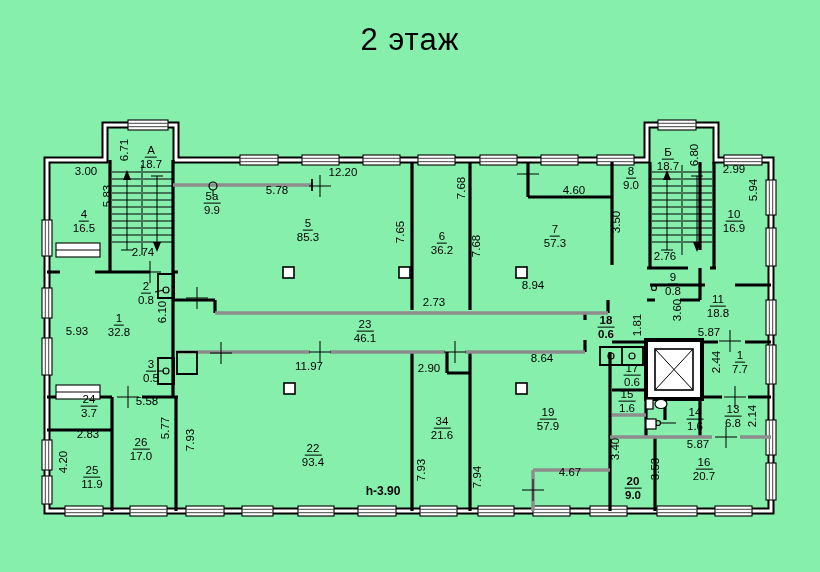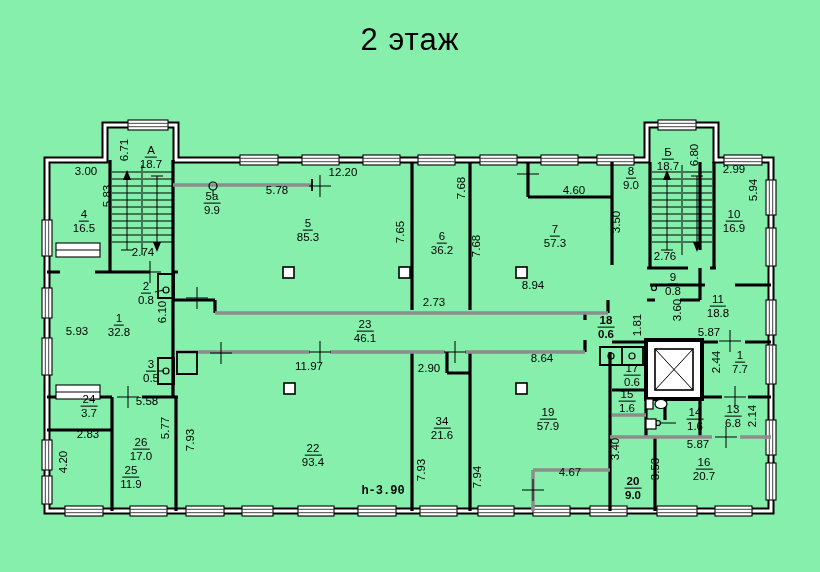--- a/index.html
+++ b/index.html
@@ -15,21 +15,21 @@
   .w2{stroke:#000;stroke-width:1.8;fill:none;}
   .thin{stroke:#000;stroke-width:1;fill:none;}
   .win rect{fill:#fff;stroke:#000;stroke-width:1.1;}
   .win line{stroke:#444;stroke-width:1;}
   .room-label{position:absolute;transform:translate(-50%,-50%);text-align:center;
               font-size:11.5px;line-height:1.12;white-space:nowrap;}
   .room-label .num{display:inline-block;border-bottom:1.2px solid #000;padding:0 2px;}
   .room-label .area{display:block;}
   .dim{position:absolute;transform:translate(-50%,-50%);font-size:11.5px;white-space:nowrap;}
   .dim.v{transform:translate(-50%,-50%) rotate(-90deg);}
-  .note{position:absolute;transform:translate(-50%,-50%);font-size:12px;font-weight:bold;font-family:Liberation Mono, monospace;}
+  .note{position:absolute;transform:translate(-50%,-50%);font-size:12px;font-weight:bold;}
 </style>
 </head>
 <body>
 
 <div class="stage">
   <div class="title">2 этаж</div>
 
   <svg width="820" height="572" viewBox="0 0 820 572">
     <g>
       <polygon class="ext-outer" points="47,160 105,160 105,125 176,125 176,160 647,160 647,125 716,125 716,160 771,160 771,511 47,511"></polygon>
@@ -361,21 +361,21 @@
       <div class="room-label" style="left: 627px; top: 401px;"><span class="num">15</span><span class="area">1.6</span></div>
       <div class="room-label" style="left: 704px; top: 469px;"><span class="num">16</span><span class="area">20.7</span></div>
       <div class="room-label" style="left: 632px; top: 375px;"><span class="num">17</span><span class="area">0.6</span></div>
       <div class="room-label" style="left: 606px; top: 327px; font-weight: bold;"><span class="num">18</span><span class="area">0.6</span></div>
       <div class="room-label" style="left: 548px; top: 419px;"><span class="num">19</span><span class="area">57.9</span></div>
       <div class="room-label" style="left: 633px; top: 488px; font-weight: bold;"><span class="num">20</span><span class="area">9.0</span></div>
       <div class="room-label" style="left: 442px; top: 428px;"><span class="num">34</span><span class="area">21.6</span></div>
       <div class="room-label" style="left: 293px; top: 455px; margin-left: 20px;"><span class="num">22</span><span class="area">93.4</span></div>
       <div class="room-label" style="left: 365px; top: 331px;"><span class="num">23</span><span class="area">46.1</span></div>
       <div class="room-label" style="left: 89px; top: 406px;"><span class="num">24</span><span class="area">3.7</span></div>
-      <div class="room-label" style="left: 92px; top: 477px; margin-left: 39px;"><span class="num">25</span><span class="area">11.9</span></div>
+      <div class="room-label" style="left: 92px; top: 477px;"><span class="num">25</span><span class="area">11.9</span></div>
       <div class="room-label" style="left: 141px; top: 449px;"><span class="num">26</span><span class="area">17.0</span></div>
       <div class="room-label" style="left: 151px; top: 157px;"><span class="num">А</span><span class="area">18.7</span></div>
       <div class="room-label" style="left: 668px; top: 159px;"><span class="num">Б</span><span class="area">18.7</span></div>
       <div class="dim" style="left: 86px; top: 171px;">3.00</div>
       <div class="dim v" style="left: 124px; top: 150px;">6.71</div>
       <div class="dim v" style="left: 107px; top: 196px;">5.83</div>
       <div class="dim" style="left: 252px; top: 190px; margin-left: 25px;">5.78</div>
       <div class="dim" style="left: 343px; top: 172px;">12.20</div>
       <div class="dim v" style="left: 400px; top: 232px;">7.65</div>
       <div class="dim v" style="left: 461px; top: 188px;">7.68</div>

